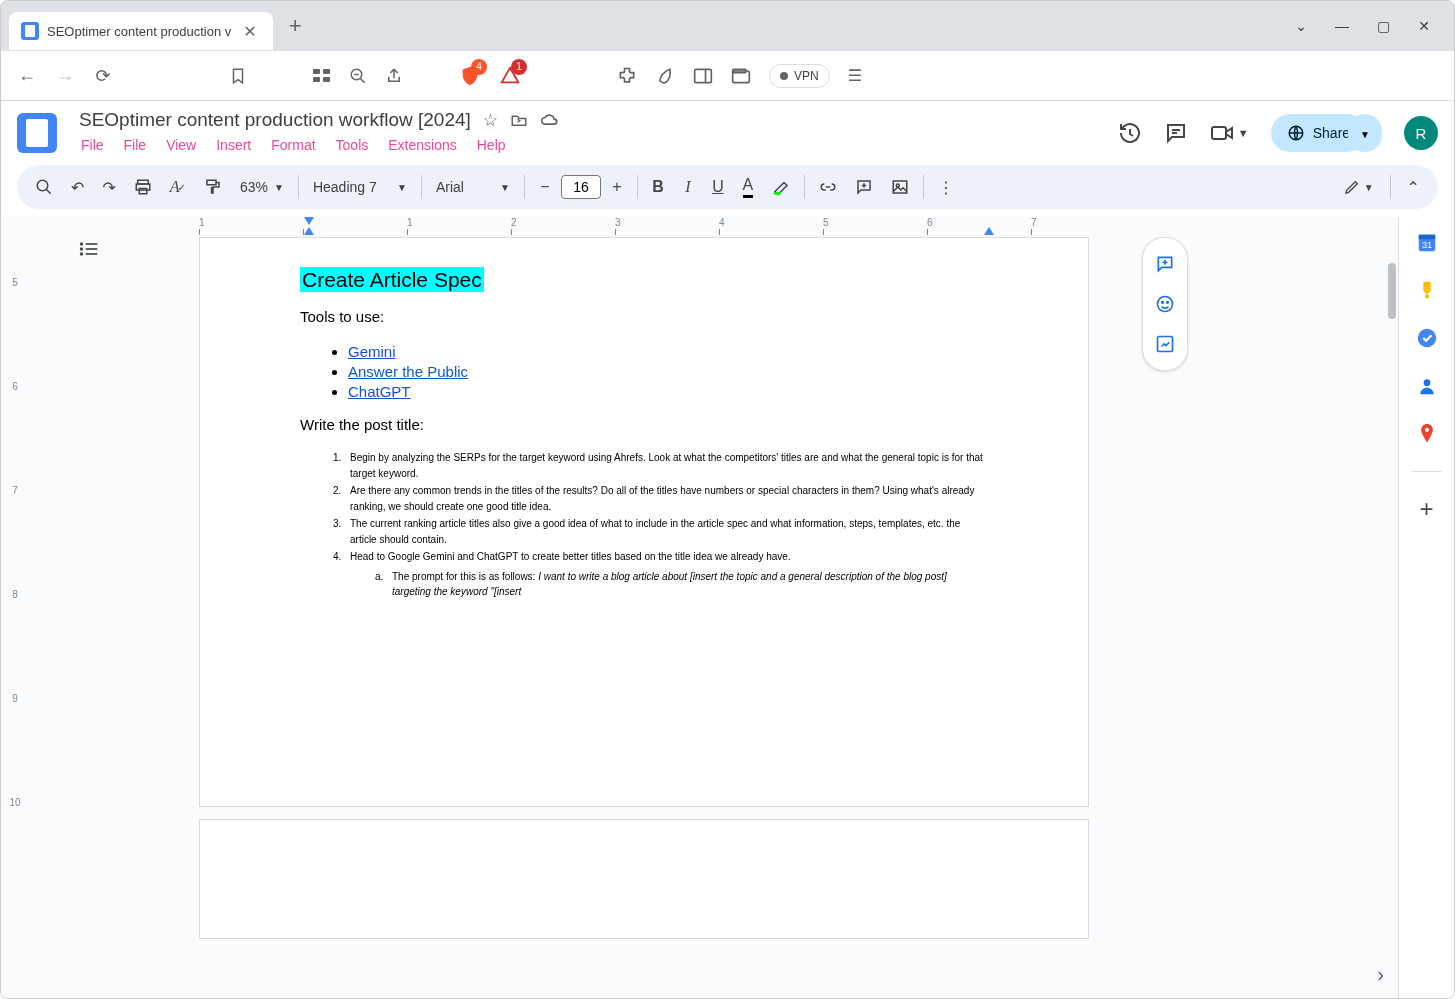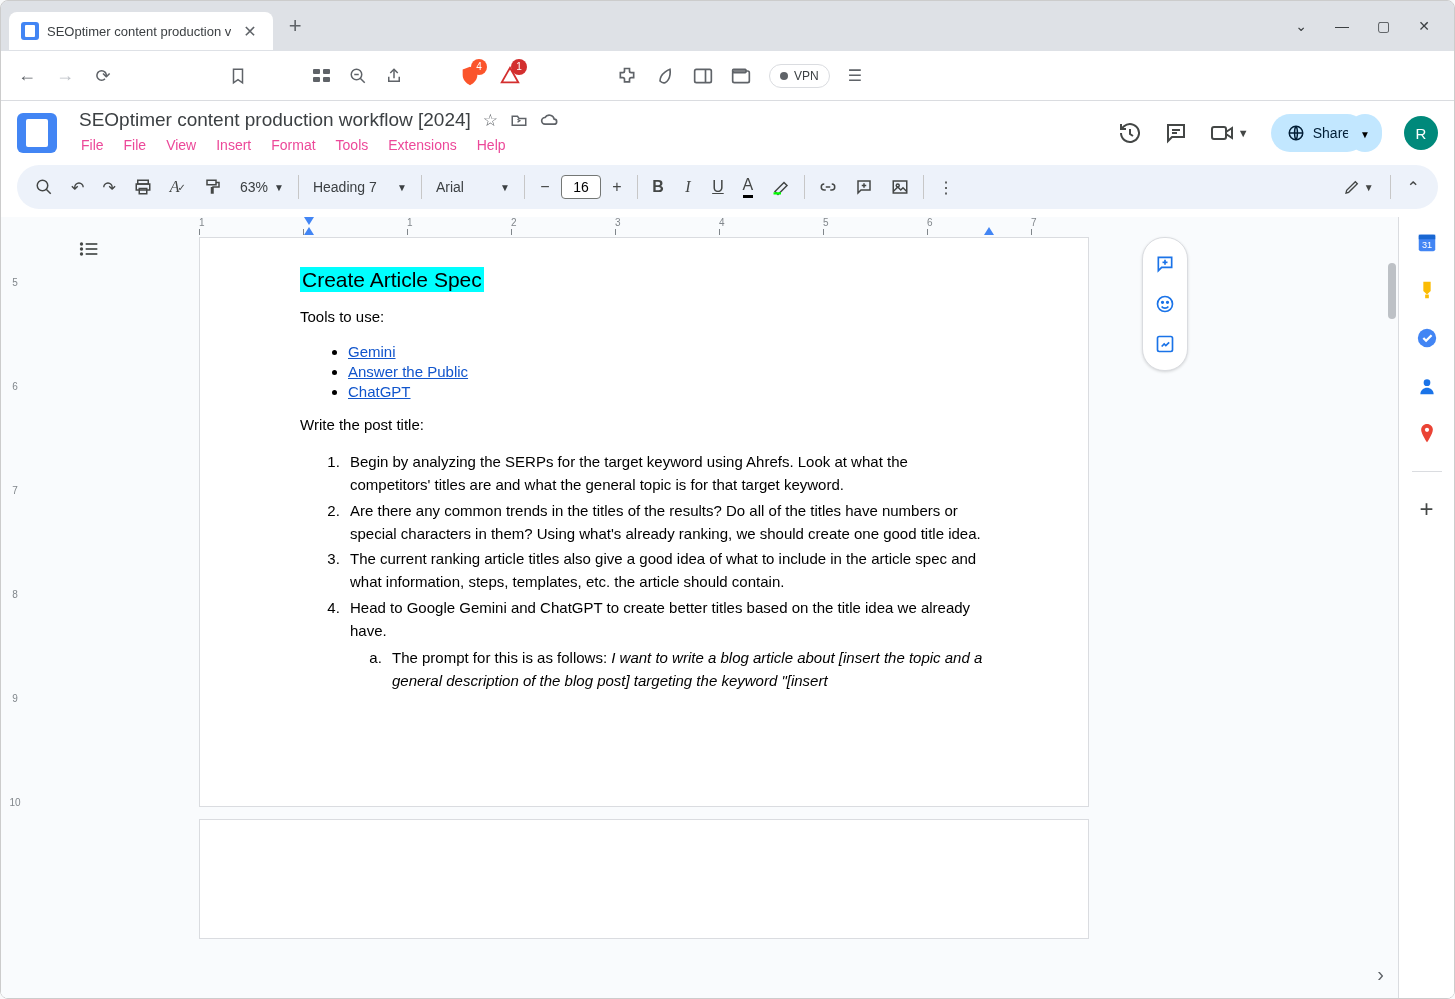--- a/index.html
+++ b/index.html
@@ -65,21 +65,21 @@
 .ruler-marker.up { border-bottom: 8px solid #4285f4; bottom: 0; }
 
 .page { width: 890px; min-height: 570px; background: #fff; margin: 0 0 12px 170px; border: 1px solid #dadce0; padding: 30px 100px 40px 100px; font-family: Arial, sans-serif; position: relative; }
 .page2 { width: 890px; height: 120px; background: #fff; margin: 0 0 0 170px; border: 1px solid #dadce0; }
 
 .h2 { font-size: 21px; font-weight: 400; background: #00ffff; display: inline; padding: 1px 2px; color: #000; }
 .para { font-size: 15px; color: #000; margin-top: 14px; line-height: 1.5; }
 .ulist { list-style: disc; margin: 14px 0 14px 44px; font-size: 15px; }
 .ulist li { margin: 3px 4px; }
 .link { color: #1155cc; text-decoration: underline; }
-.olist { list-style: decimal; margin: 14px 4px 0 44px; font-size: 15px; line-height: 1.55; }
+.olist { list-style: decimal; margin: 14px 4px 0 44px; font-size: 10px; line-height: 1.55; }
 .olist li { margin: 2px 0; padding-left: 6px; }
 .sublist { list-style: lower-alpha; margin: 4px 0 0 36px; }
 .italic { font-style: italic; }
 
 .outline-btn { position: absolute; left: 50px; top: 24px; font-size: 20px; color: #444746; cursor: pointer; }
 
 .float-actions { position: absolute; right: 210px; top: 20px; background: #fff; border: 1px solid #dadce0; border-radius: 22px; box-shadow: 0 1px 3px rgba(0,0,0,0.15); display: flex; flex-direction: column; padding: 8px 4px; gap: 4px; }
 .float-btn { width: 36px; height: 36px; display: flex; align-items: center; justify-content: center; color: #3c4043; cursor: pointer; font-size: 18px; border-radius: 50%; }
 
 .side-panel { width: 56px; background: #fff; border-left: 1px solid #dadce0; display: flex; flex-direction: column; align-items: center; padding-top: 14px; gap: 26px; }

